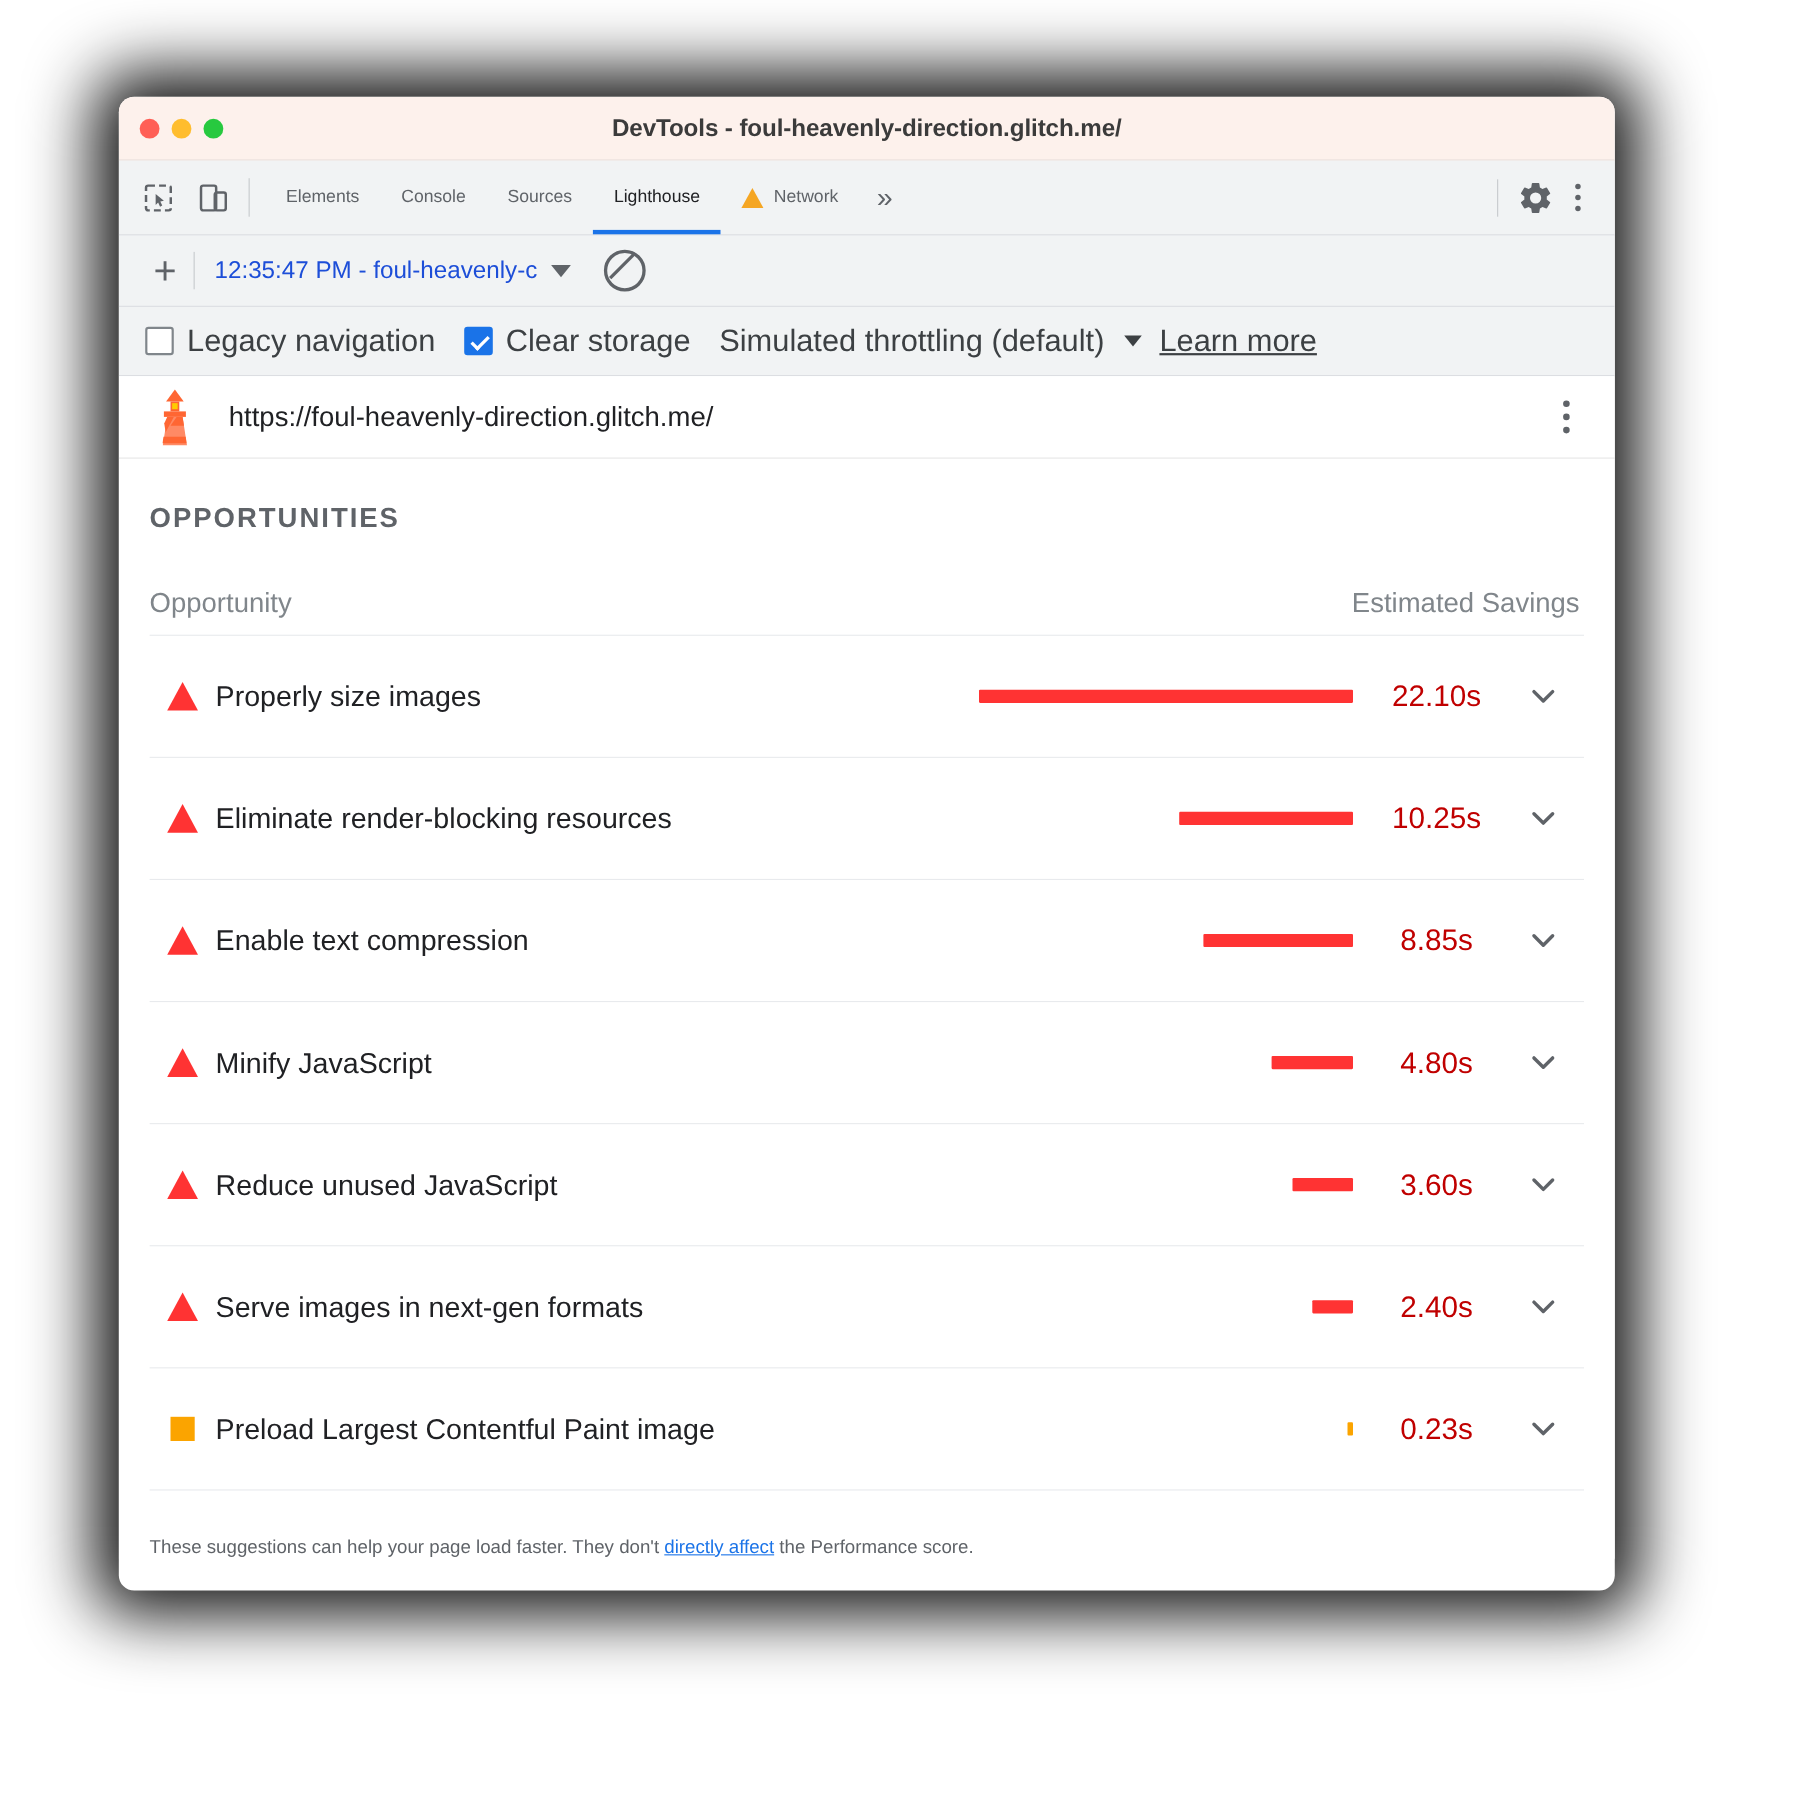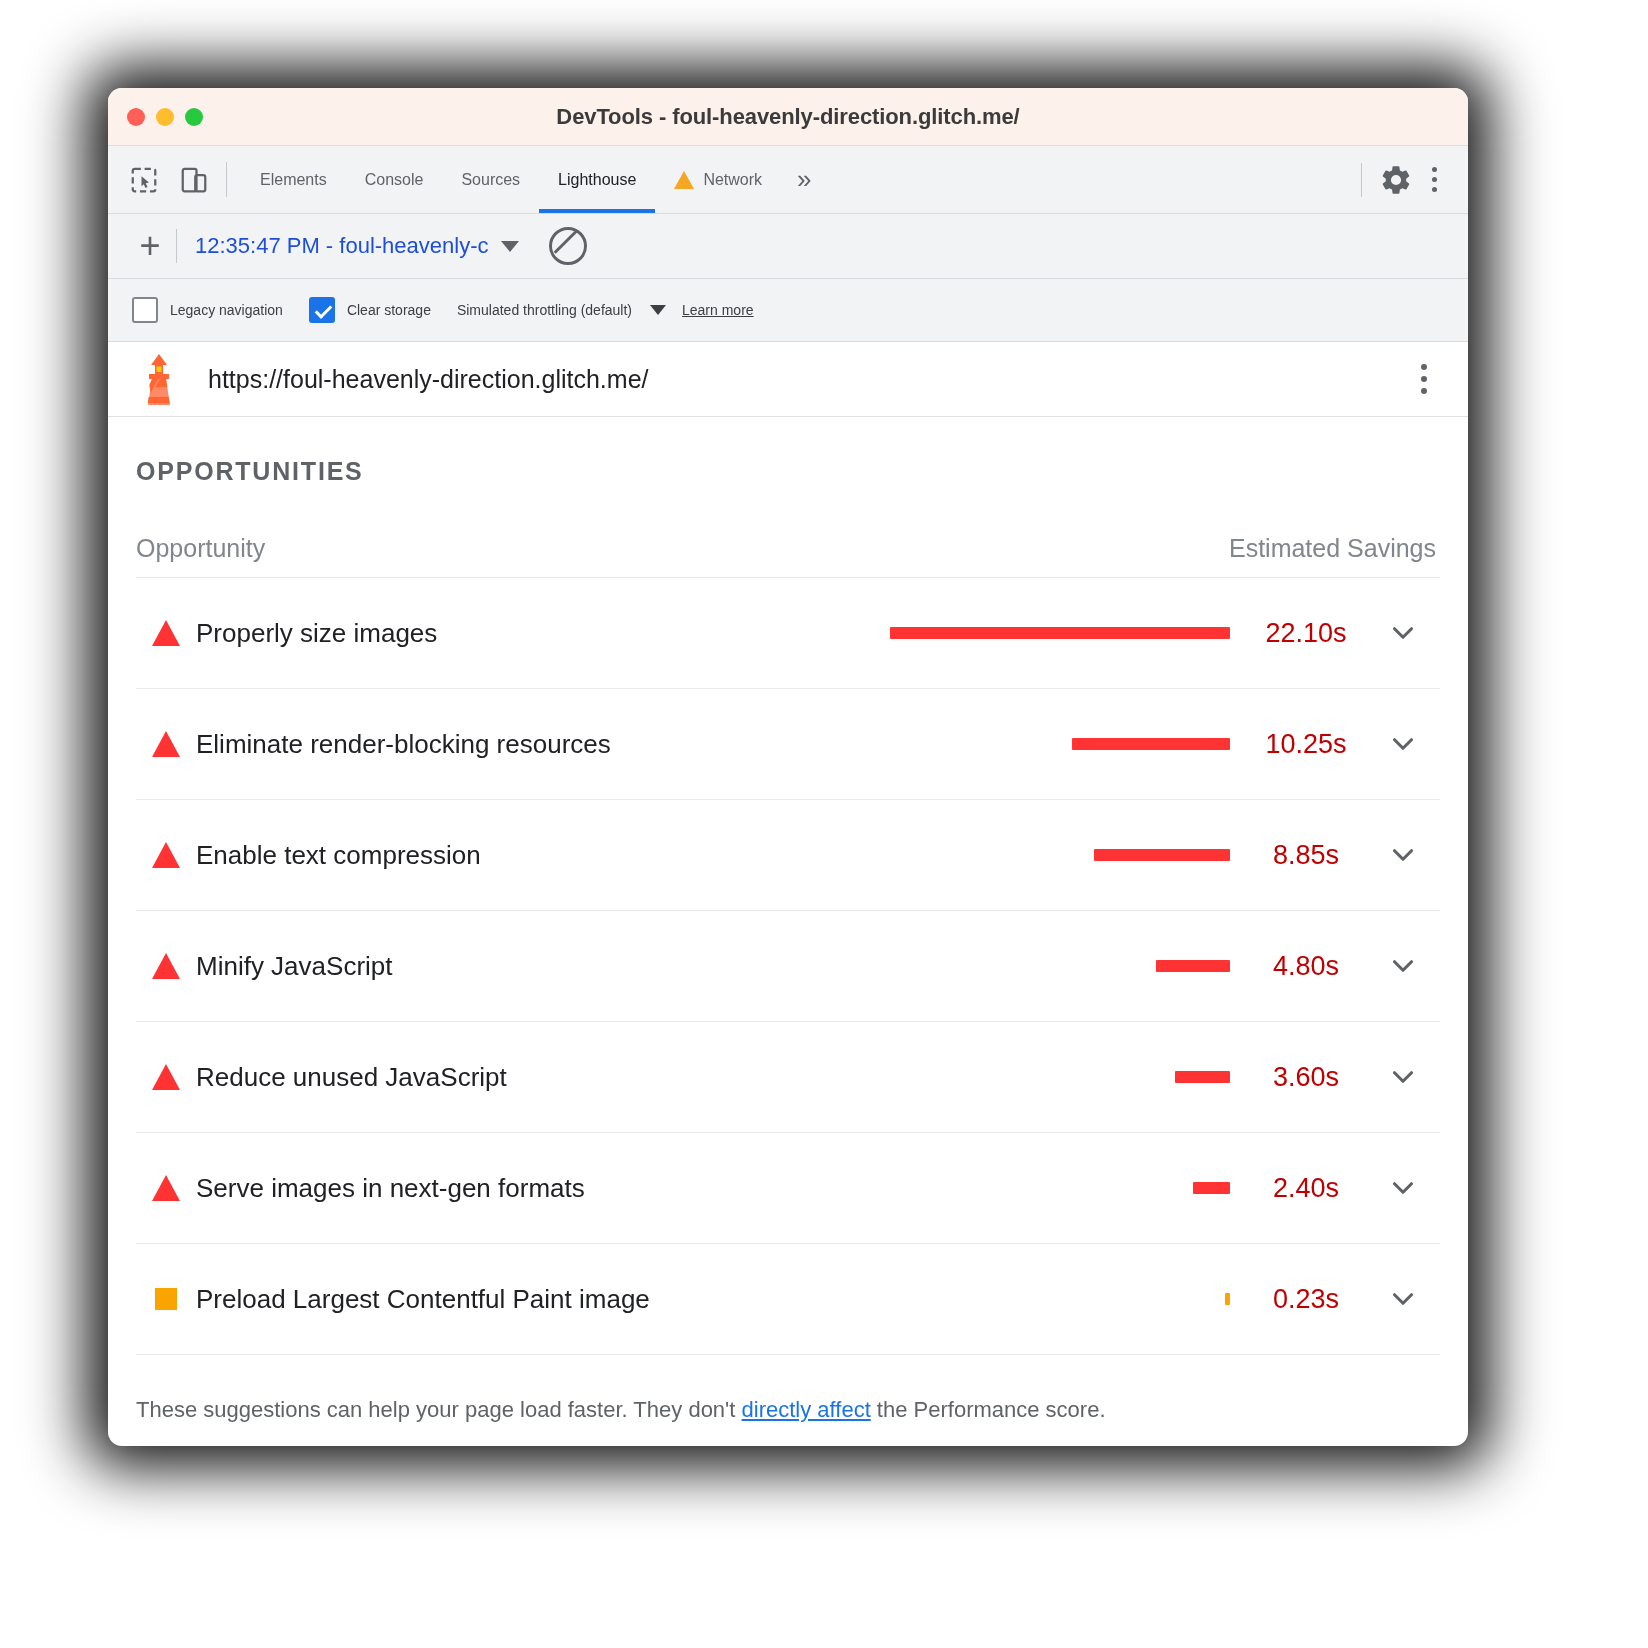--- a/index.html
+++ b/index.html
@@ -180,21 +180,21 @@
 
   
   .optbar {
     height: 62px;
     background: #f1f3f4;
     border-bottom: 1px solid #dadce0;
     display: flex;
     align-items: center;
     padding-left: 24px;
     gap: 0;
-    font-size: 14px;
+    font-size: 28px;
     color: #3c4043;
   }
   .optitem { display: flex; align-items: center; gap: 12px; margin-right: 26px; white-space: nowrap; }
   .cb {
     width: 26px; height: 26px;
     border: 2px solid #80868b;
     border-radius: 3px;
     background: #fff;
     box-sizing: border-box;
   }
@@ -322,21 +322,21 @@
   }
   .chev {
     width: 74px;
     flex: 0 0 auto;
     display: flex;
     justify-content: center;
   }
   .chev svg { display: block; }
 
   .footnote {
-    font-size: 22px;
+    font-size: 17px;
     color: #5f6368;
     padding: 42px 0 0 0;
     white-space: nowrap;
   }
   .footnote a {
     color: #1a73e8;
     text-decoration: underline;
   }
 </style>
 </head>

